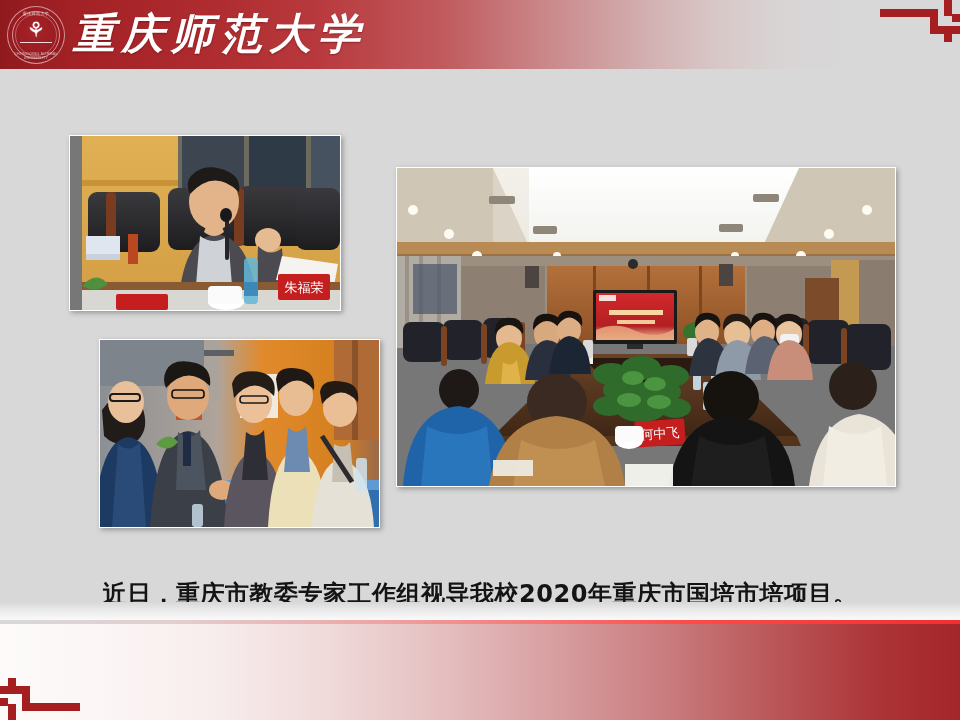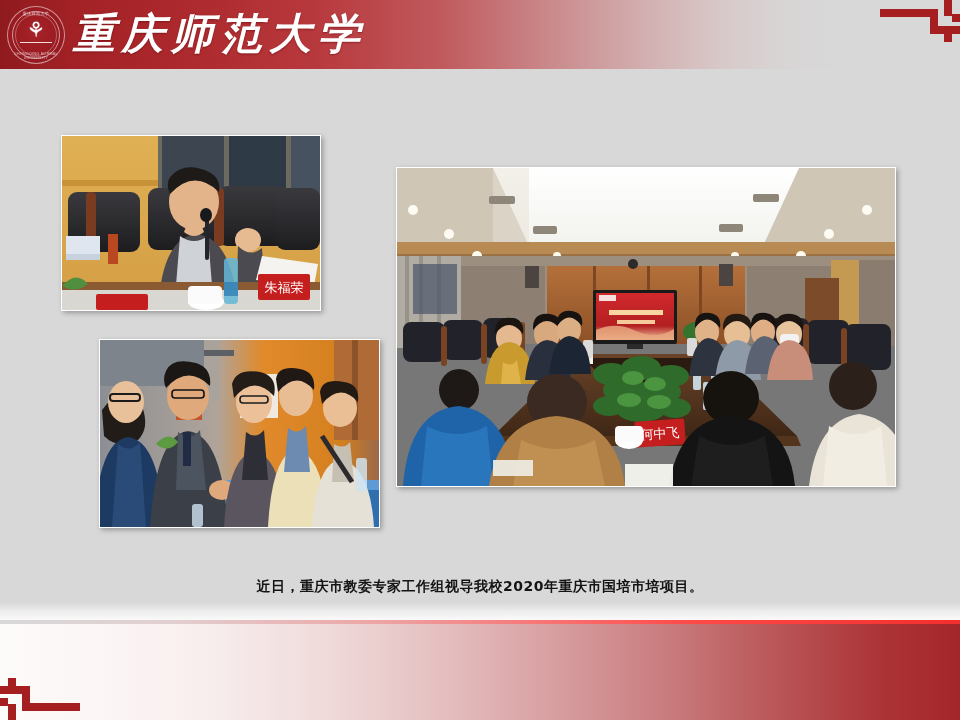--- a/index.html
+++ b/index.html
@@ -103,29 +103,29 @@
   }
 
   
   .photo{
     position:absolute;overflow:hidden;background:#777;
     box-shadow:2px 2px 5px rgba(0,0,0,.30);
     border:1px solid #ffffff;
   }
   .photo svg{display:block;width:100%;height:100%;}
 
-  .photo-1{left:61px;top:135px;width:258px;height:174px;}
+  .photo-1{left:69px;top:135px;width:258px;height:174px;padding-left:12px;}
   .photo-2{left:99px;top:339px;width:279px;height:187px;}
   .photo-3{left:396px;top:167px;width:498px;height:318px;}
 
   
   .caption{
     position:absolute;left:0;top:578px;width:960px;text-align:center;
     font-family:"DejaVu Sans","Liberation Sans",sans-serif;
-    font-size:14px;font-weight:700;color:#141414;letter-spacing:.5px;
+    font-size:24px;font-weight:700;color:#141414;letter-spacing:.5px;
   }
 </style>
 </head>
 <body>
 
 <div class="slide">
 
   <div class="header-band">
     <div class="header-logo">
       <div class="ring"></div>

